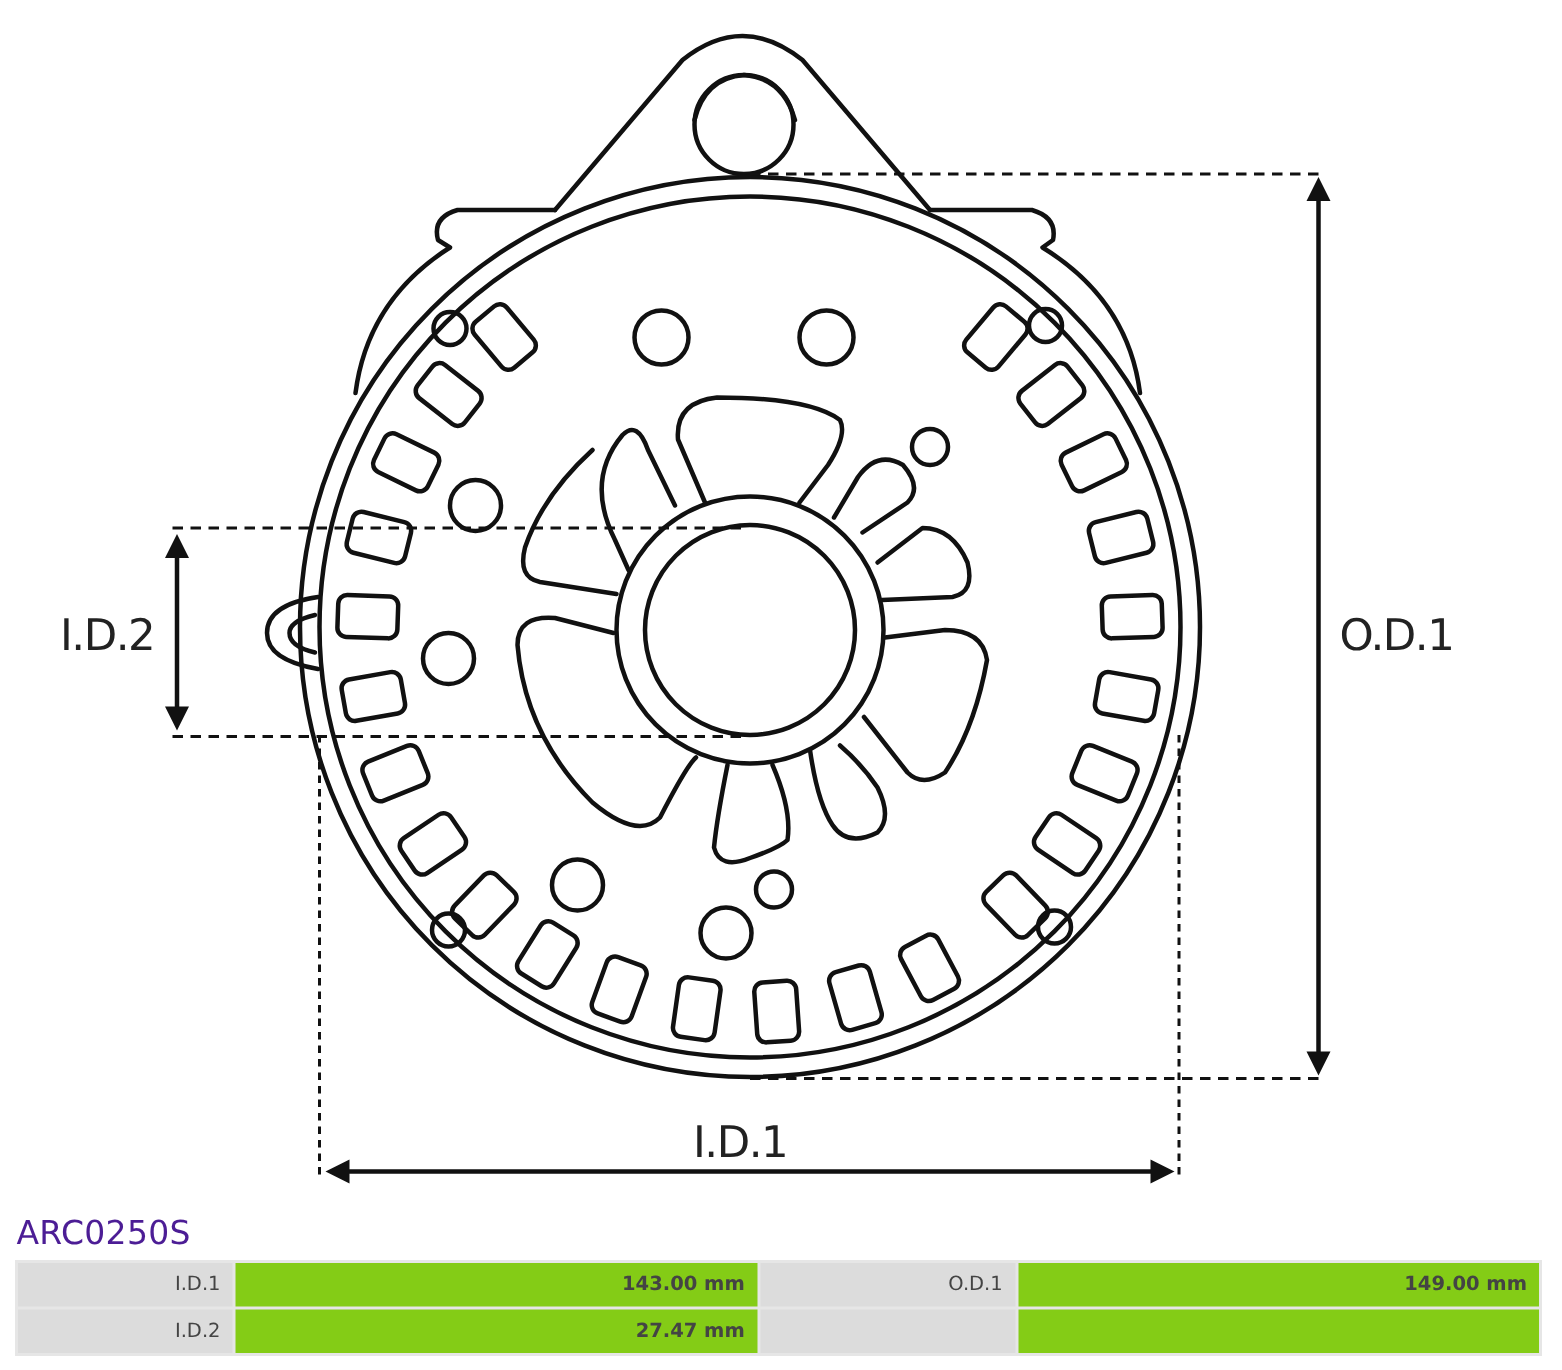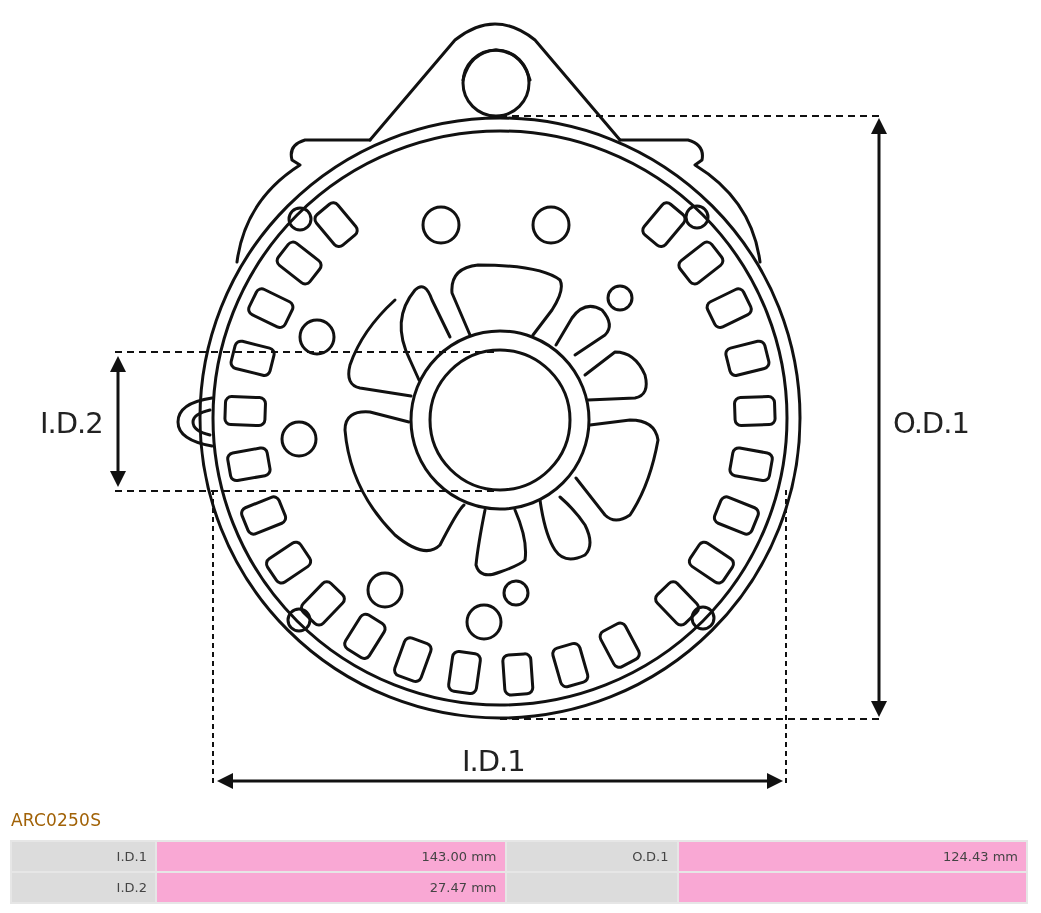--- a/index.html
+++ b/index.html
@@ -1,23 +1,23 @@
 <!DOCTYPE html>
 <html><head>
 <meta charset="utf-8">
 <style>
   html, body { margin:0; padding:0; background:#ffffff; }
   body { width:1041px; height:913px; position:relative; overflow:hidden; font-family:"DejaVu Sans", sans-serif; }
   #drawing { position:absolute; left:0; top:0; width:1041px; height:800px; }
   .dim-label { font-family:"DejaVu Sans", sans-serif; font-size:29px; fill:#222; letter-spacing:-1px; }
-  #part-title { position:absolute; left:11px; top:810px; font-size:17px; color:#a16207; font-family:"DejaVu Sans", sans-serif; margin:0; font-weight:normal; letter-spacing:0.2px; }
+  #part-title { position:absolute; left:11px; top:810px; font-size:22px; color:#4c1d95; font-family:"DejaVu Sans", sans-serif; margin:0; font-weight:normal; letter-spacing:0.2px; }
   #spec-table { position:absolute; left:10px; top:840px; width:1018px; border-collapse:separate; border-spacing:2px; background:#e6e6e6; font-size:13px; color:#444; }
   #spec-table td { height:29px; padding:0 8px; text-align:right; font-family:"DejaVu Sans", sans-serif; }
   #spec-table td.lbl { background:#dcdcdc; width:127px; }
-  #spec-table td.val { background:#f9a8d4; }
+  #spec-table td.val { background:#84cc16;font-weight:bold; }
   #spec-table td.lbl2 { background:#dcdcdc; width:154px; }
 </style>
 </head>
 <body>
 
 <svg id="drawing" viewBox="0 0 1041 800" xmlns="http://www.w3.org/2000/svg">
   <g fill="none" stroke="#111" stroke-width="3" stroke-linecap="round" stroke-linejoin="round">
 
     <path d="M370,140 L455,40 Q495,8 535,40 L620,140"></path>
 
@@ -112,21 +112,21 @@
 </svg>
 
 <h1 id="part-title">ARC0250S</h1>
 
 <table id="spec-table">
   <tbody>
       <tr>
     <td class="lbl">I.D.1</td>
     <td class="val">143.00 mm</td>
     <td class="lbl2">O.D.1</td>
-    <td class="val">124.43 mm</td>
+    <td class="val">149.00 mm</td>
   </tr>
   <tr>
     <td class="lbl">I.D.2</td>
     <td class="val">27.47 mm</td>
     <td class="lbl2"></td>
     <td class="val"></td>
   </tr>
 </tbody>
   </table>
 

